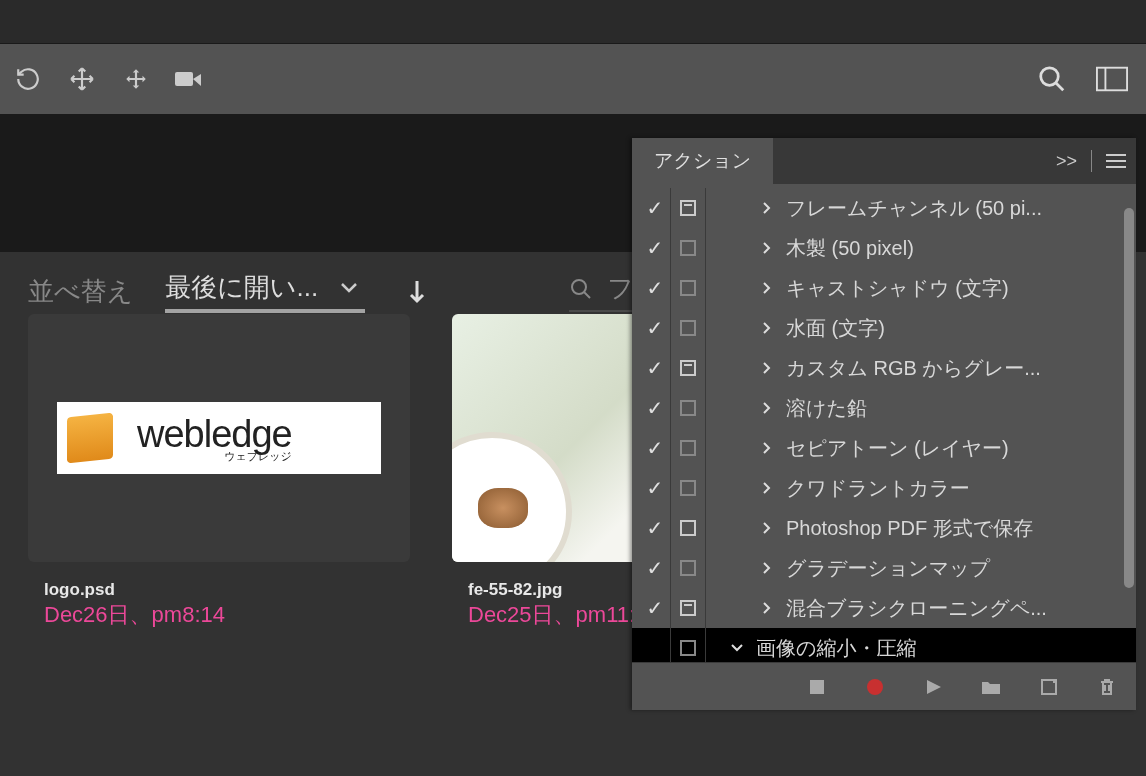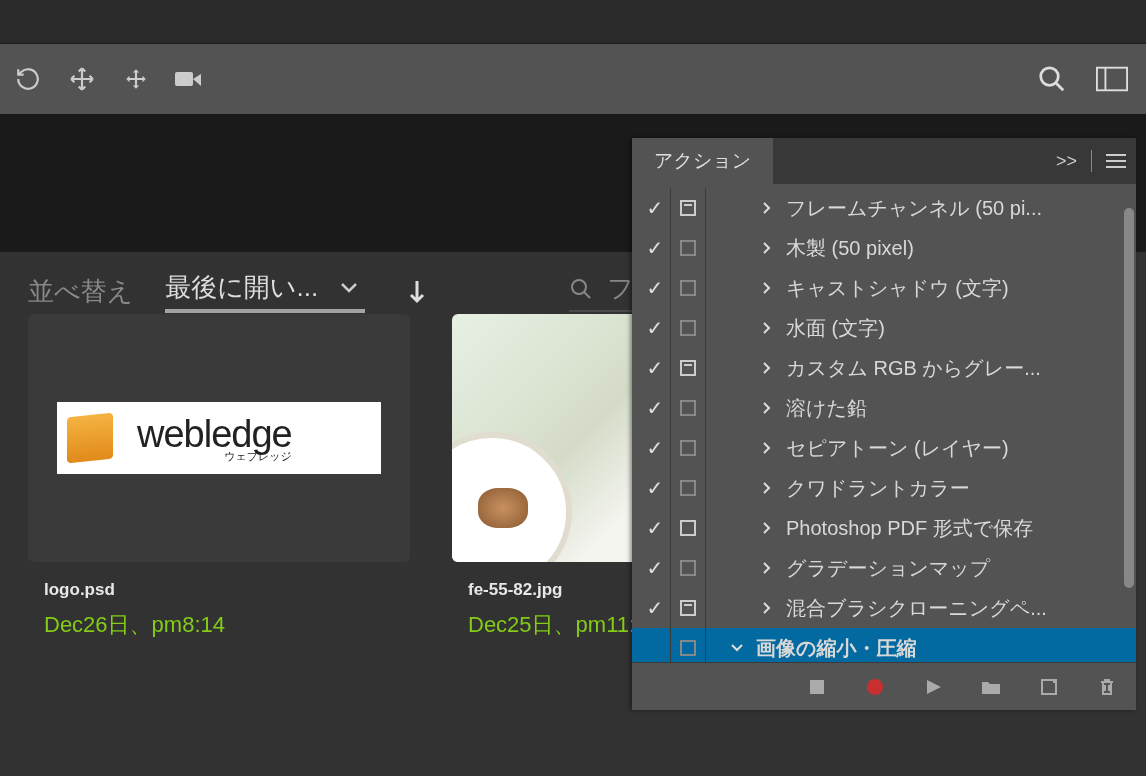--- a/index.html
+++ b/index.html
@@ -110,22 +110,22 @@
     margin-top: 18px;
     padding-left: 16px;
   }
   .thumb .filename {
     font-size: 17px;
     font-weight: bold;
     color: #e8e8e8;
   }
   .thumb .date {
     font-size: 22px;
-    color: #84cc16;
-    margin-top: 10px;
+    color: #ec4899;
+    margin-top: 0;
   }
 
   
   .logo-box {
     background: #fff;
     width: 324px;
     height: 72px;
     display: flex;
     align-items: center;
     padding: 4px 10px;
@@ -232,22 +232,21 @@
     padding-top: 4px;
   }
   .action-row {
     display: flex;
     align-items: center;
     height: 40px;
     padding-left: 8px;
     gap: 0;
   }
   .action-row.selected {
-    background: #0369a1;
-    font-weight: bold;
+    background: #000000;
   }
   .col-check {
     width: 30px;
     display: flex; align-items: center; justify-content: center;
   }
   .col-dialog {
     width: 36px;
     display: flex; align-items: center; justify-content: center;
     border-left: 1px solid #3a3a3a;
     border-right: 1px solid #3a3a3a;

